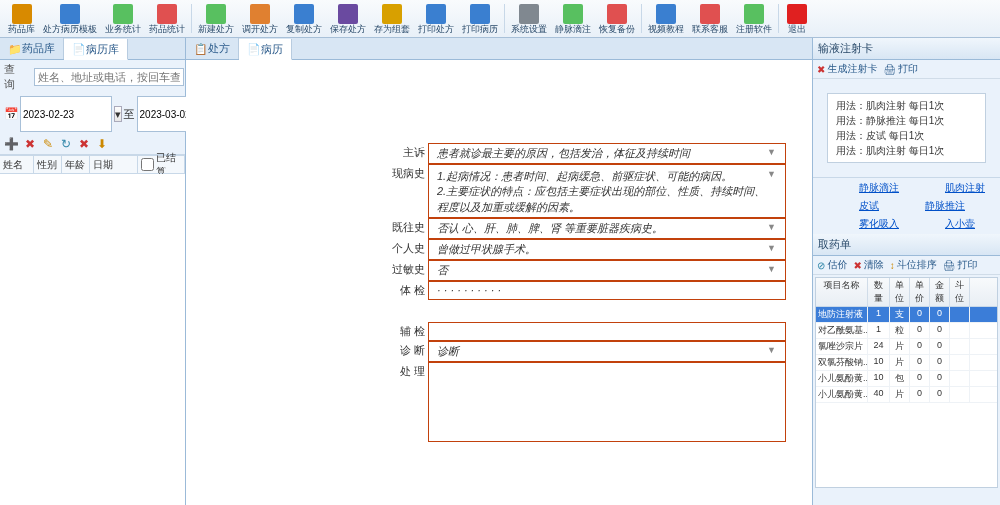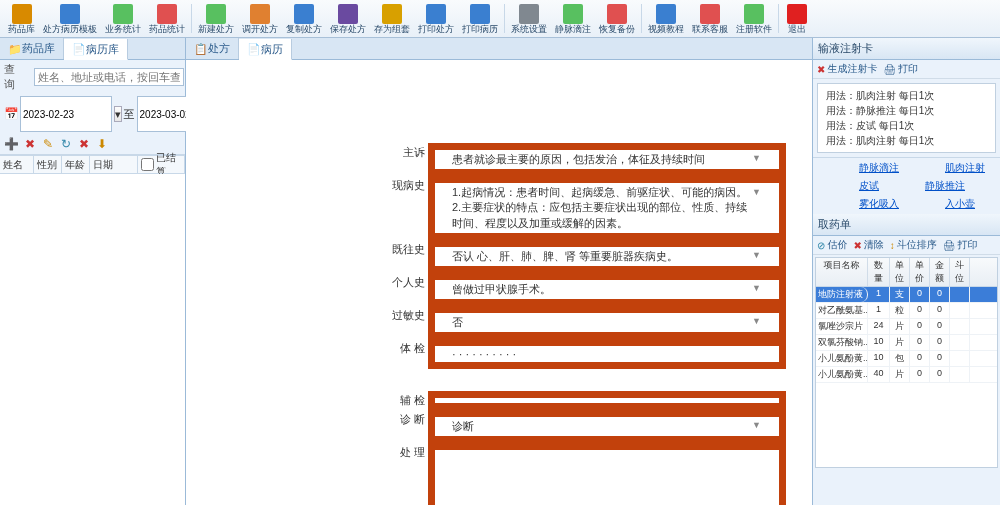--- a/index.html
+++ b/index.html
@@ -24,29 +24,29 @@
 .cal-icon { width: 14px; height: 14px; font-size: 12px; color: #c0392b; }
 .icon-row { display: flex; gap: 2px; padding: 2px 4px; border-bottom: 1px solid #c8d8e8; }
 .icon-row .ib { width: 16px; height: 16px; display: flex; align-items: center; justify-content: center; font-size: 12px; cursor: pointer; }
 .header-row { display: flex; border-top: 1px solid #c8d8e8; border-bottom: 1px solid #c8d8e8; background: #f4f8fc; height: 19px; }
 .header-row .hc { border-right: 1px solid #c8d8e8; padding: 2px 3px; font-size: 10px; color: #333; }
 .center-panel { flex: 1; background: #fff; position: relative; }
 .center-tabs { display: flex; height: 22px; background: #d8e6f4; border-bottom: 1px solid #9bbad8; }
 .form-area { position: absolute; top: 105px; left: 200px; width: 400px; }
 .form-row { display: flex; margin-bottom: 0; }
 .form-label { width: 42px; text-align: right; padding: 2px 3px 2px 0; font-size: 11px; color: #333; }
-.form-field { flex: 1; border: 7px solid #c2410c; background: #fff; padding: 2px 17px; font-size: 11px; min-height: 18px; display: flex; align-items: flex-start; }
+.form-field { flex: 1; border: 1px solid #c2410c; background: #fff; padding: 2px 8px; font-size: 11px; min-height: 18px; display: flex; align-items: flex-start; font-style: italic; }
 .form-field.multi { min-height: 54px; align-items: flex-end; line-height: 1.4; }
 .form-field .dd { margin-left: auto; color: #888; font-size: 9px; align-self: flex-start; padding: 1px; }
 .gap-row { height: 22px; }
 .right-panel { width: 188px; background: #eaf2fb; border-left: 1px solid #9bbad8; display: flex; flex-direction: column; font-size: 10px; }
 .panel-header { background: linear-gradient(#f0f6fc,#d8e6f4); border-bottom: 1px solid #9bbad8; padding: 3px 5px; font-size: 11px; color: #2a4a6a; }
 .panel-toolbar { padding: 2px 4px; display: flex; gap: 6px; color: #2a5a8a; border-bottom: 1px solid #d0dce8; }
 .panel-toolbar span { cursor: pointer; display: flex; align-items: center; gap: 2px; }
-.inj-content { background: #fff; flex: 1; padding: 4px 8px; border: 1px solid #c0d0e0; margin: 4px; }
+.inj-content { background: #fff; flex: 1; padding: 4px 8px; border: 1px solid #c0d0e0; margin: 14px; }
 .inj-line { font-size: 10px; line-height: 1.5; color: #333; }
 .link-row { padding: 3px 4px; border-top: 1px solid #c8d8e8; display: flex; flex-wrap: wrap; gap: 4px; }
 .link-row a { color: #0050c8; text-decoration: underline; font-size: 10px; cursor: pointer; margin-left: 42px; }
 .med-table { background: #fff; border: 1px solid #c0d0e0; margin: 2px; }
 .med-header { display: flex; background: linear-gradient(#f8fafc,#e8eef4); border-bottom: 1px solid #c8d8e8; }
 .med-header .mh { border-right: 1px solid #d0dce8; padding: 1px 2px; font-size: 9px; text-align: center; }
 .med-row { display: flex; border-bottom: 1px solid #eef2f6; }
 .med-row .mc { border-right: 1px solid #eef2f6; padding: 1px 2px; font-size: 9px; text-align: center; overflow: hidden; white-space: nowrap; }
 .med-row.sel { background: #3b7dd8; color: #fff; }
 .med-row .mc.name { text-align: left; }
@@ -343,21 +343,21 @@
       <div class="med-header">
         <div class="mh" style="width:52px">项目名称</div>
         <div class="mh" style="width:22px">数量</div>
         <div class="mh" style="width:20px">单位</div>
         <div class="mh" style="width:20px">单价</div>
         <div class="mh" style="width:20px">金额</div>
         <div class="mh" style="width:20px">斗位</div>
       </div>
       <div class="med-body" id="med-body">
           <div class="med-row sel">
-            <div class="mc name" style="width: 52px; border-radius: 7px;">地防注射液</div>
+            <div class="mc name" style="width: 52px;">地防注射液</div>
             <div class="mc" style="width: 22px;">1</div>
             <div class="mc" style="width: 20px;">支</div>
             <div class="mc" style="width: 20px;">0</div>
             <div class="mc" style="width: 20px;">0</div>
             <div class="mc" style="width: 20px;"></div>
           </div>
           <div class="med-row">
             <div class="mc name" style="width: 52px;">对乙酰氨基...</div>
             <div class="mc" style="width: 22px;">1</div>
             <div class="mc" style="width: 20px;">粒</div>

